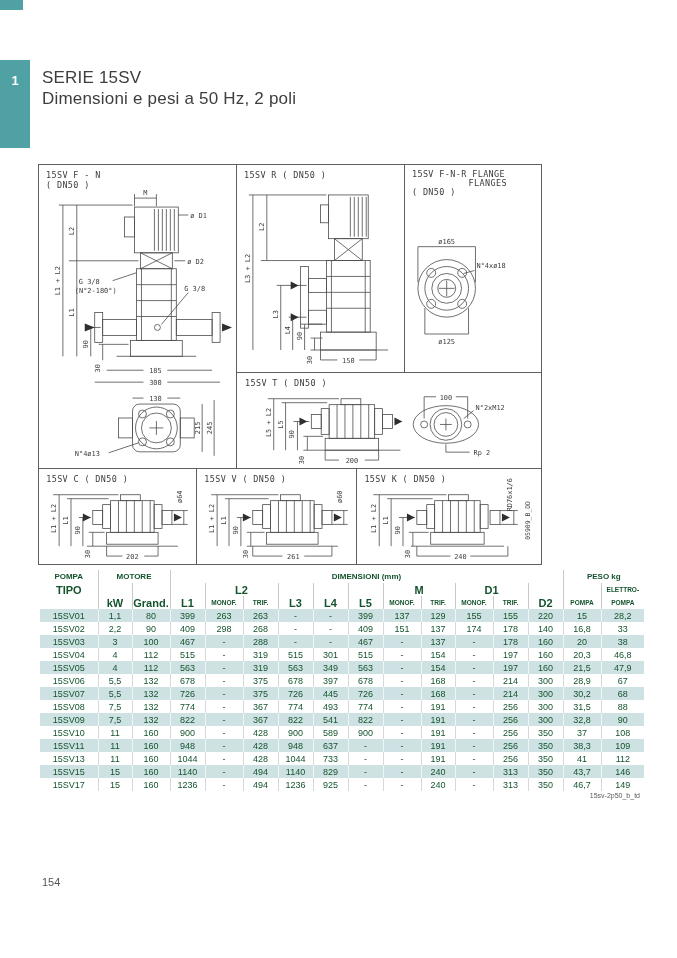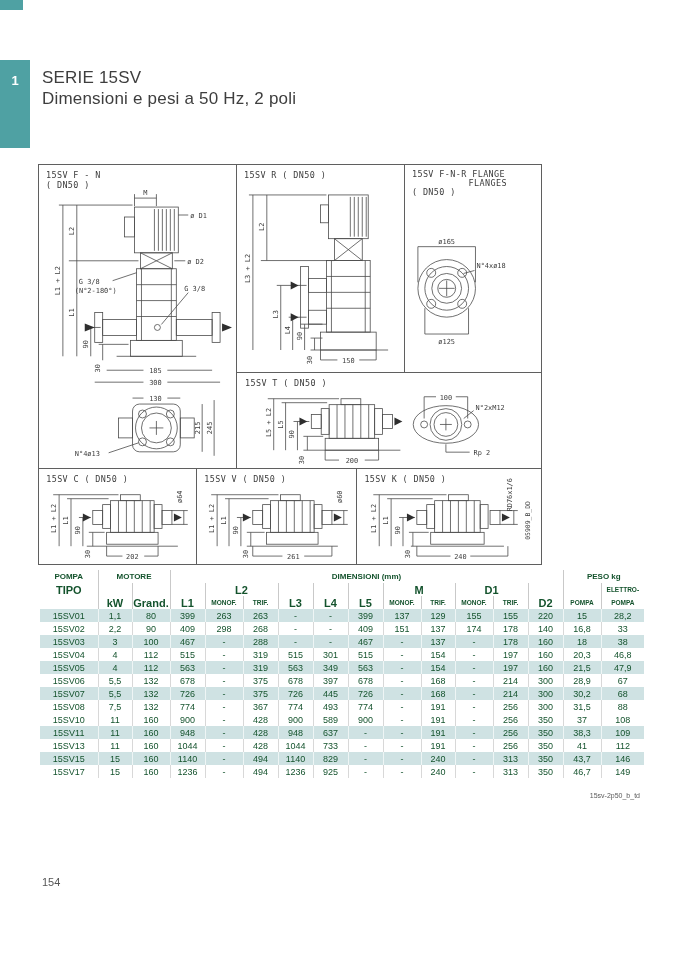--- a/index.html
+++ b/index.html
@@ -517,21 +517,21 @@
             <td>-</td>
             <td>288</td>
             <td>-</td>
             <td>-</td>
             <td>467</td>
             <td>-</td>
             <td>137</td>
             <td>-</td>
             <td>178</td>
             <td>160</td>
-            <td>18</td>
+            <td>20</td>
             <td>38</td>
           </tr>
           <tr>
             <td>15SV04</td>
             <td>4</td>
             <td>112</td>
             <td>515</td>
             <td>-</td>
             <td>319</td>
             <td>515</td>
@@ -610,20 +610,38 @@
             <td>493</td>
             <td>774</td>
             <td>-</td>
             <td>191</td>
             <td>-</td>
             <td>256</td>
             <td>300</td>
             <td>31,5</td>
             <td>88</td>
           </tr>
+          <tr class="alt">
+            <td>15SV09</td>
+            <td>7,5</td>
+            <td>132</td>
+            <td>822</td>
+            <td>-</td>
+            <td>367</td>
+            <td>822</td>
+            <td>541</td>
+            <td>822</td>
+            <td>-</td>
+            <td>191</td>
+            <td>-</td>
+            <td>256</td>
+            <td>300</td>
+            <td>32,8</td>
+            <td>90</td>
+          </tr>
           <tr>
             <td>15SV10</td>
             <td>11</td>
             <td>160</td>
             <td>900</td>
             <td>-</td>
             <td>428</td>
             <td>900</td>
             <td>589</td>
             <td>900</td>

